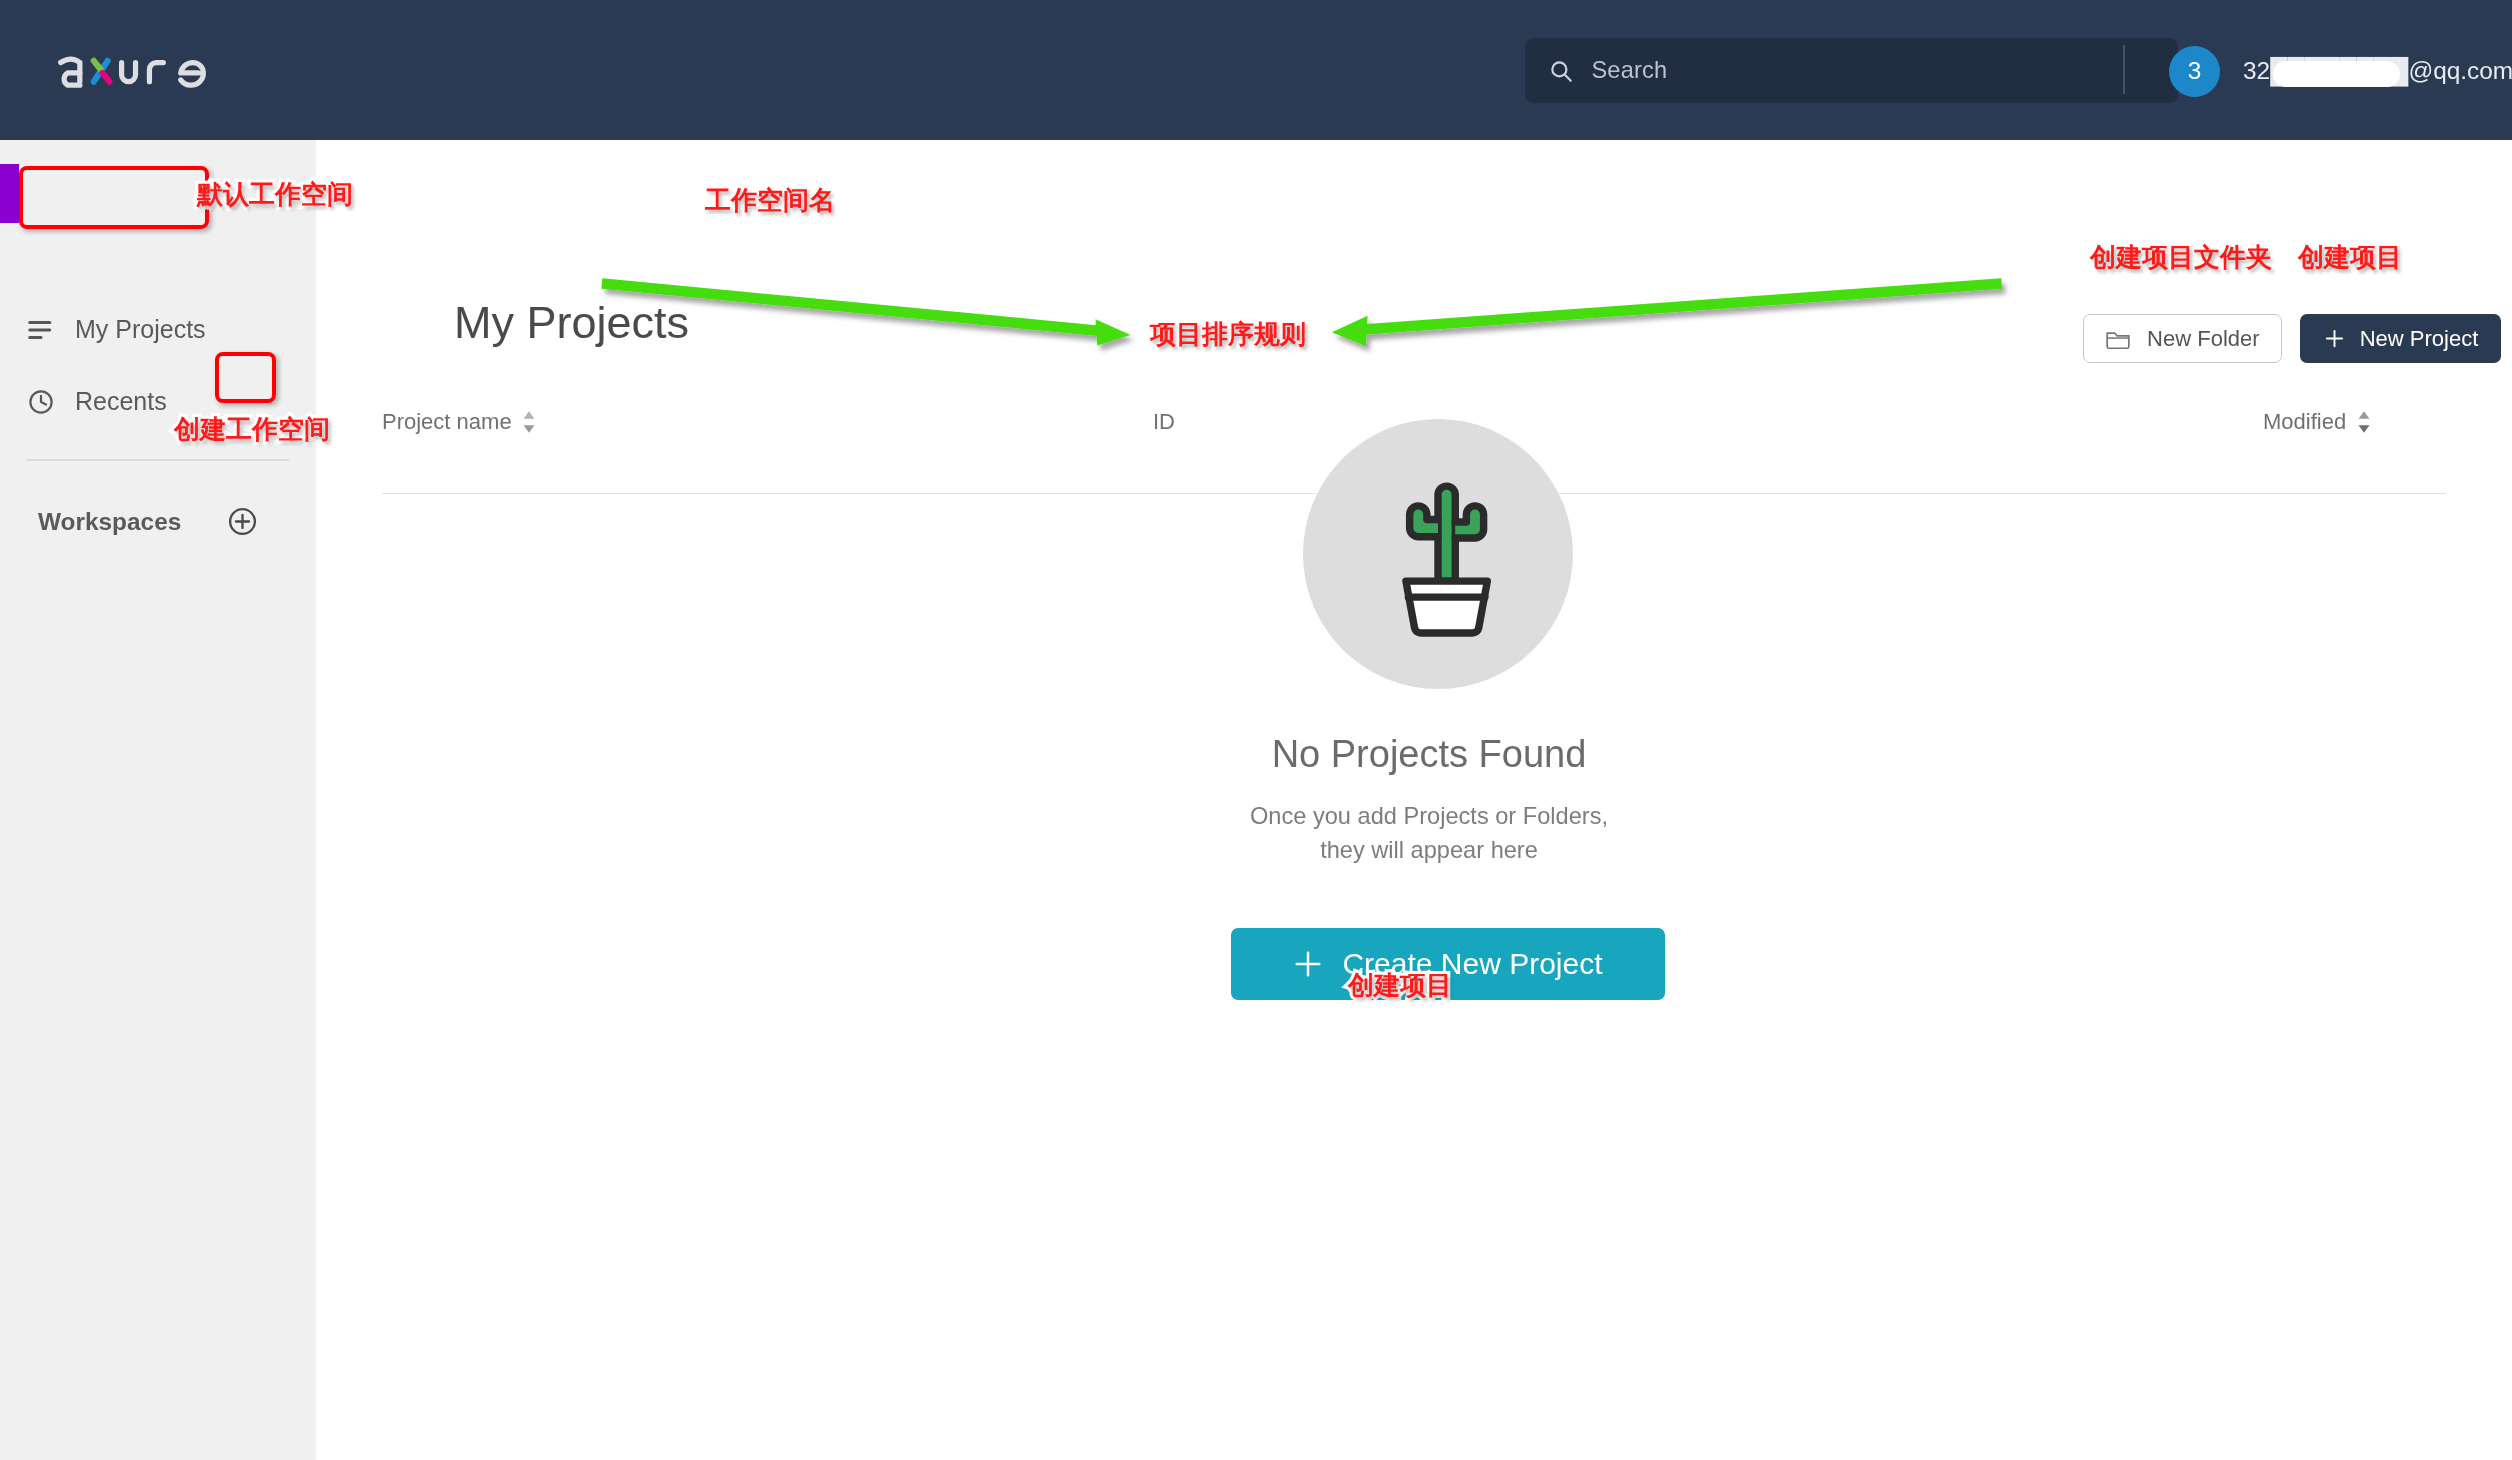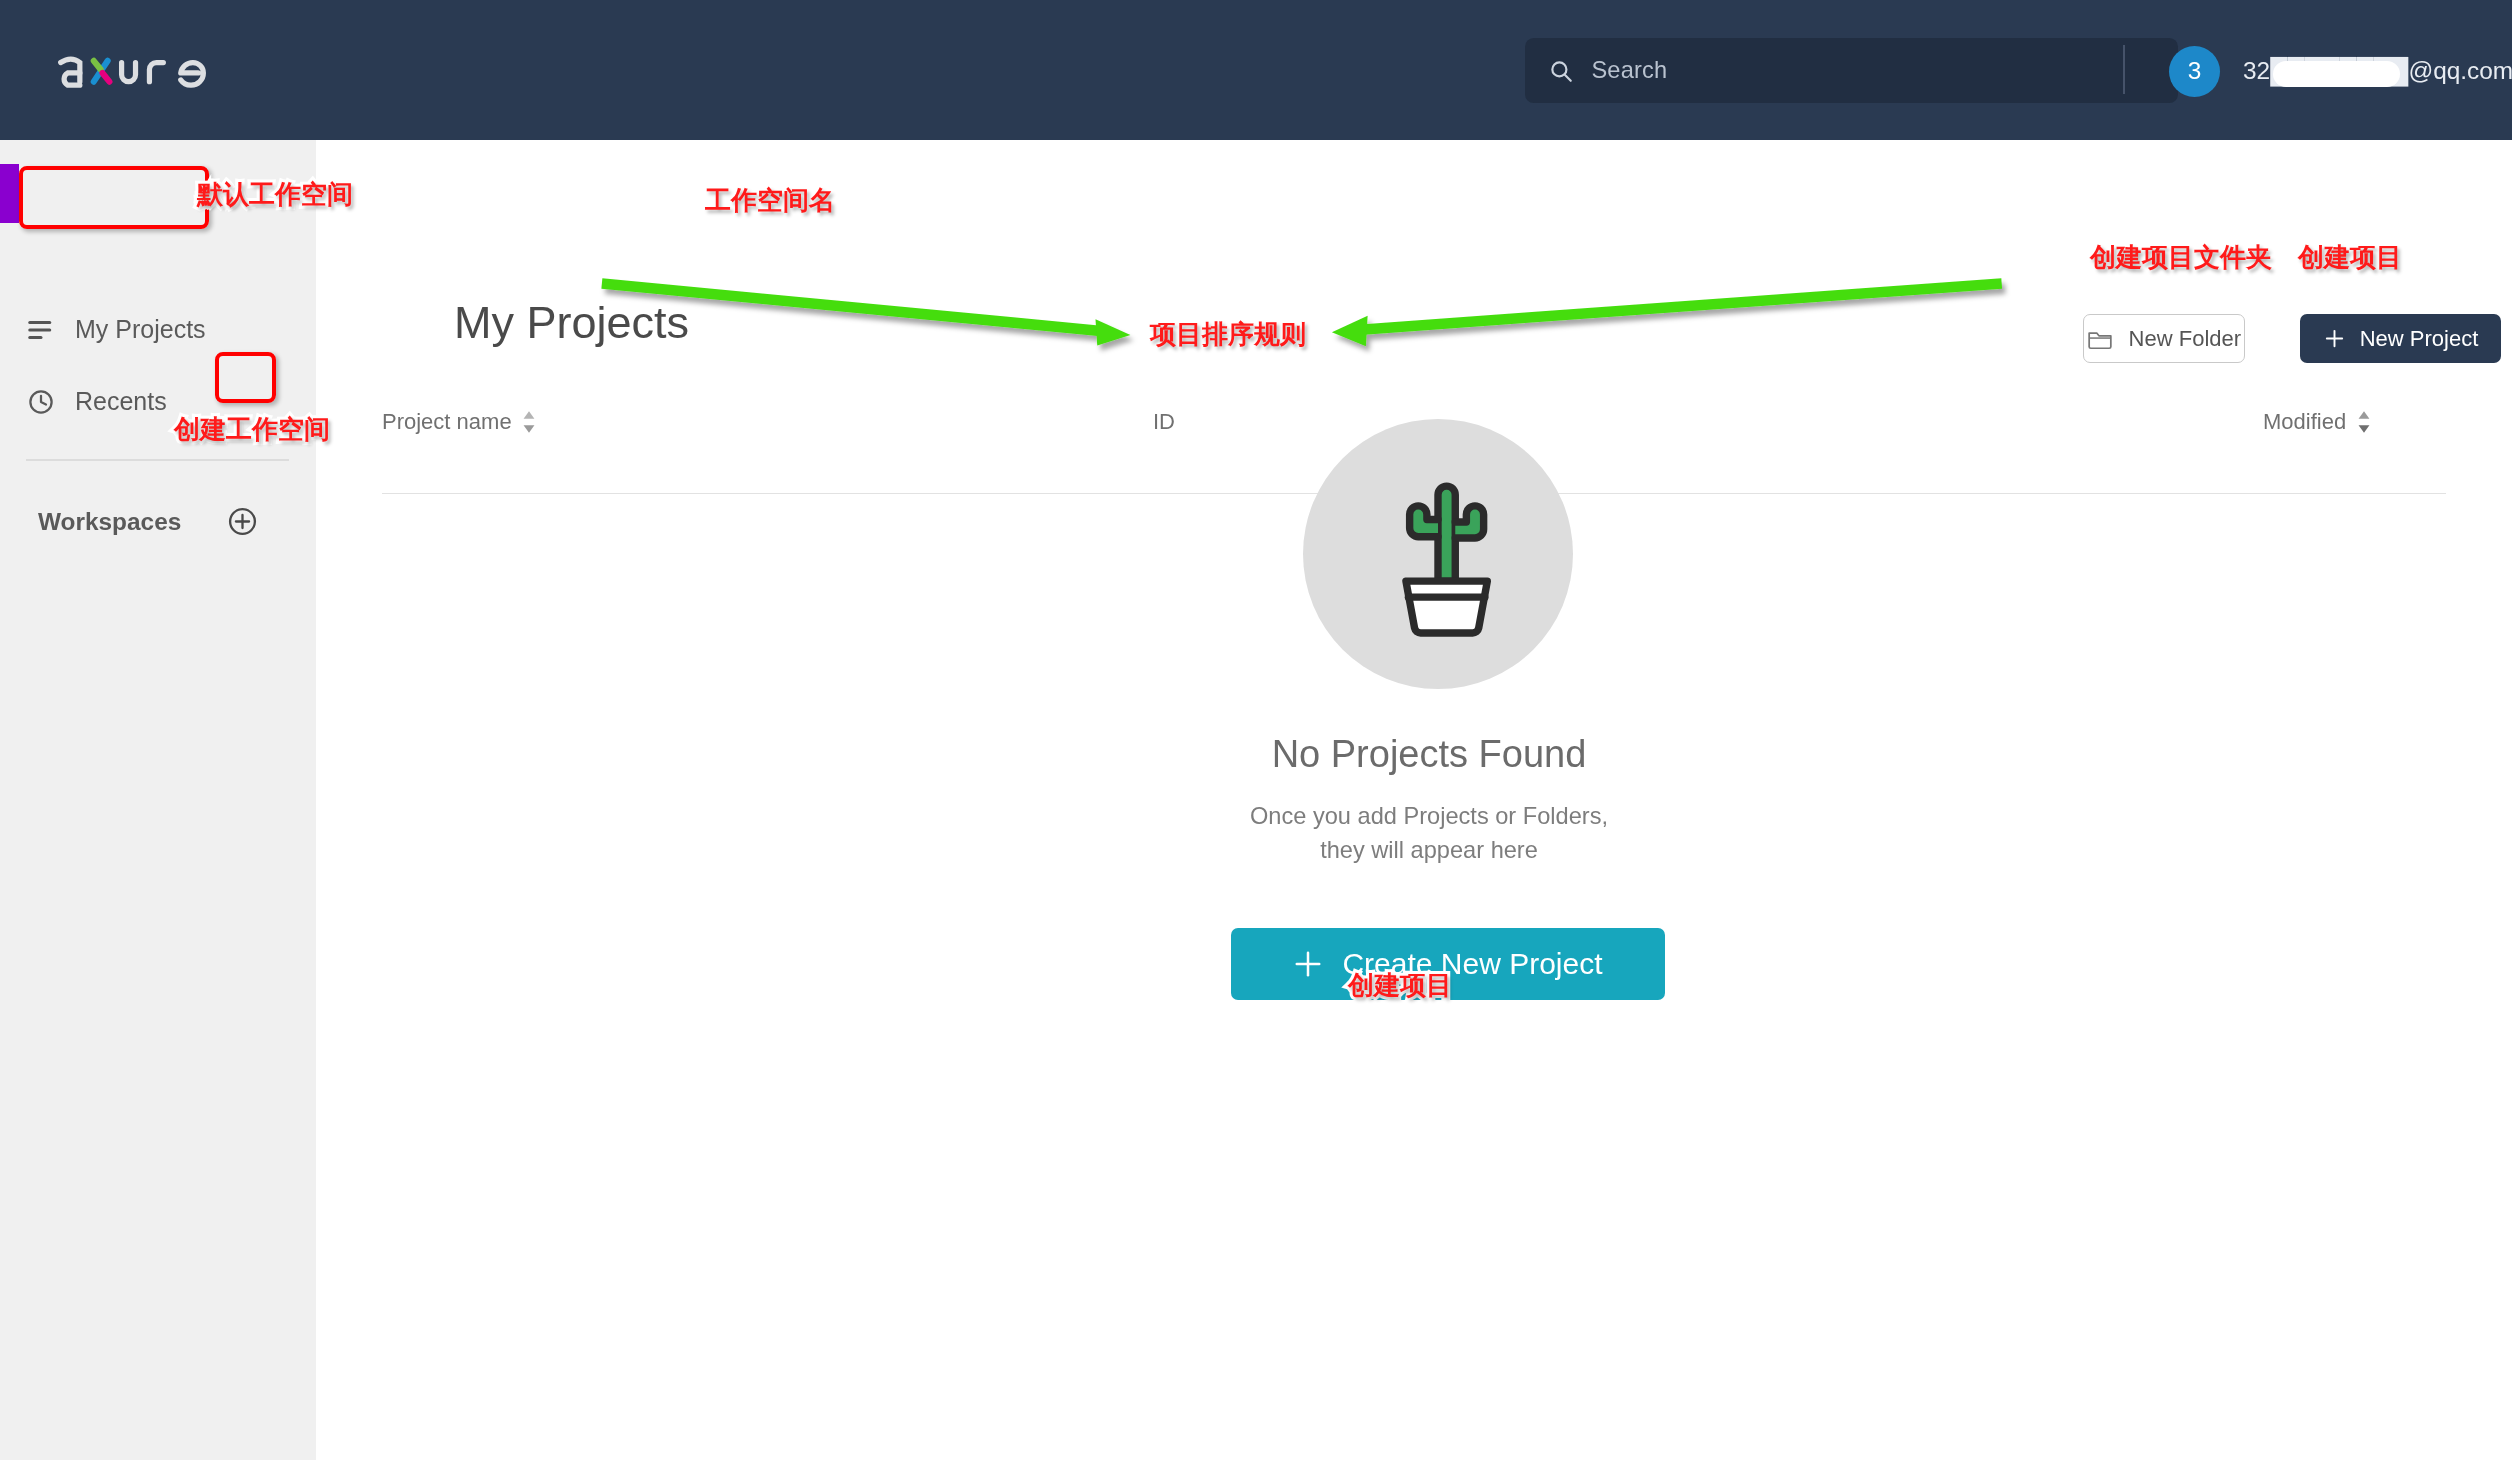--- a/index.html
+++ b/index.html
@@ -93,21 +93,21 @@
   
   .main { position: absolute; left: 316px; top: 140px; width: 2196px; height: 1321px; background: #ffffff; }
 
   .page-title {
     position: absolute; left: 138px; top: 157px;
     font-size: 45px; color: #4a4a4a; font-weight: normal; white-space: nowrap;
   }
 
   .btn-new-folder {
     position: absolute; left: 1767px; top: 174px;
-    width: 162px; height: 49px;
+    width: 199px; height: 49px;
     border: 1.7px solid #c9c9c9; border-radius: 7px; background: #ffffff;
     display: flex; align-items: center; justify-content: center; cursor: pointer;
   }
   .btn-new-folder .folder-icon { width: 26px; height: 23px; margin-right: 15.7px; }
   .btn-new-folder .btn-label { font-size: 22px; color: #555555; white-space: nowrap; }
 
   .btn-new-project {
     position: absolute; left: 1984px; top: 174px;
     width: 201px; height: 49px;
     background: #2a3a52; border-radius: 7px;

